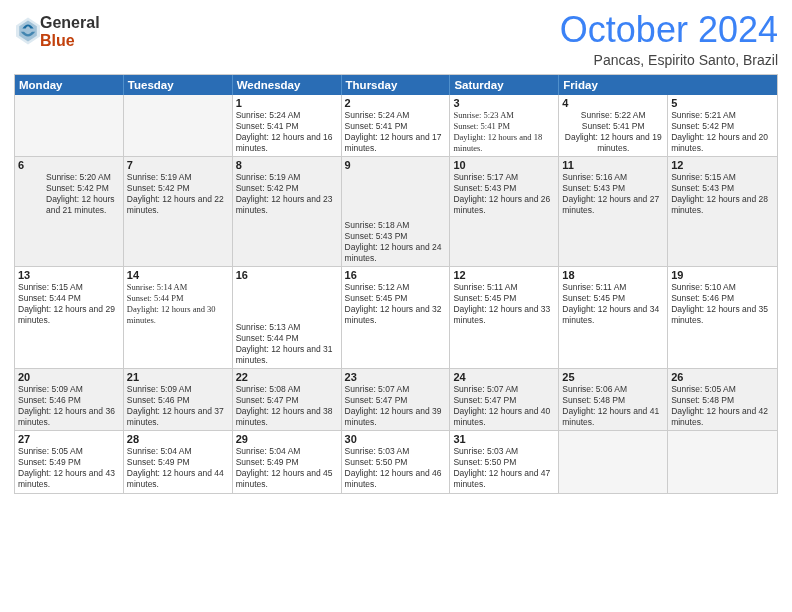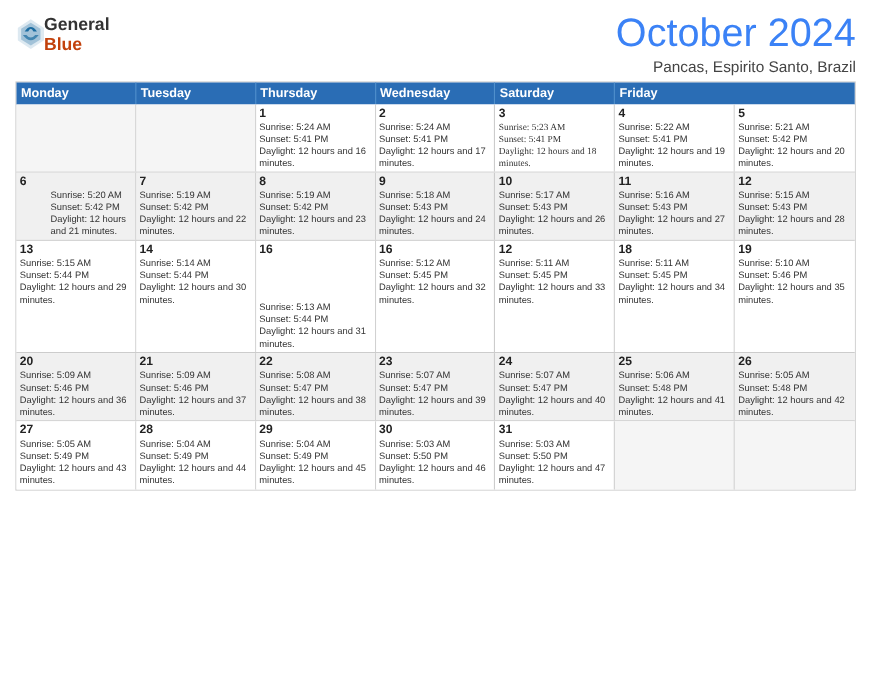--- a/index.html
+++ b/index.html
@@ -129,22 +129,22 @@
     <div class="title-block">
       <div class="month-title">October 2024</div>
       <div class="subtitle">Pancas, Espirito Santo, Brazil</div>
     </div>
   </div>
 
   <div class="calendar">
     <div class="cal-header" id="cal-header">
         <div class="cal-header-cell">Monday</div>
         <div class="cal-header-cell">Tuesday</div>
+        <div class="cal-header-cell">Wednesday</div>
         <div class="cal-header-cell">Thursday</div>
-        <div class="cal-header-cell">Wednesday</div>
         <div class="cal-header-cell">Saturday</div>
         <div class="cal-header-cell">Friday</div>
       </div>
     <div class="cal-body" id="cal-body">
         <div class="cal-row">
           <div class="cal-cell empty"></div>
           <div class="cal-cell empty"></div>
           <div class="cal-cell">
             <div class="day-num">1</div>
             <div class="cell-text" style="white-space: pre-line;">Sunrise: 5:24 AM
@@ -158,21 +158,21 @@
 Daylight: 12 hours and 17 minutes.</div>
           </div>
           <div class="cal-cell">
             <div class="day-num">3</div>
             <div class="cell-text" style="white-space: pre-line; font-family: Liberation Serif, serif;">Sunrise: 5:23 AM
 Sunset: 5:41 PM
 Daylight: 12 hours and 18 minutes.</div>
           </div>
           <div class="cal-cell">
             <div class="day-num">4</div>
-            <div class="cell-text" style="white-space: pre-line;">Sunrise: 5:22 AM
+            <div class="cell-text" style="white-space: pre-line; text-align: center;">Sunrise: 5:22 AM
 Sunset: 5:41 PM
 Daylight: 12 hours and 19 minutes.</div>
           </div>
           <div class="cal-cell">
             <div class="day-num">5</div>
             <div class="cell-text" style="white-space: pre-line;">Sunrise: 5:21 AM
 Sunset: 5:42 PM
 Daylight: 12 hours and 20 minutes.</div>
           </div>
         </div>
@@ -190,21 +190,21 @@
 Daylight: 12 hours and 22 minutes.</div>
           </div>
           <div class="cal-cell shaded">
             <div class="day-num">8</div>
             <div class="cell-text" style="white-space: pre-line;">Sunrise: 5:19 AM
 Sunset: 5:42 PM
 Daylight: 12 hours and 23 minutes.</div>
           </div>
           <div class="cal-cell shaded">
             <div class="day-num">9</div>
-            <div class="cell-text" style="white-space: pre-line;">Sunrise: 5:18 AM
+            <div class="cell-text" style="white-space: pre-line; margin-top: 48px;">Sunrise: 5:18 AM
 Sunset: 5:43 PM
 Daylight: 12 hours and 24 minutes.</div>
           </div>
           <div class="cal-cell shaded">
             <div class="day-num">10</div>
             <div class="cell-text" style="white-space: pre-line;">Sunrise: 5:17 AM
 Sunset: 5:43 PM
 Daylight: 12 hours and 26 minutes.</div>
           </div>
           <div class="cal-cell shaded">
@@ -222,21 +222,21 @@
         </div>
         <div class="cal-row">
           <div class="cal-cell">
             <div class="day-num">13</div>
             <div class="cell-text" style="white-space: pre-line;">Sunrise: 5:15 AM
 Sunset: 5:44 PM
 Daylight: 12 hours and 29 minutes.</div>
           </div>
           <div class="cal-cell">
             <div class="day-num">14</div>
-            <div class="cell-text" style="white-space: pre-line;">Sunrise: 5:14 AM
+            <div class="cell-text" style="white-space: pre-line; font-family: Liberation Serif, serif;">Sunrise: 5:14 AM
 Sunset: 5:44 PM
 Daylight: 12 hours and 30 minutes.</div>
           </div>
           <div class="cal-cell">
             <div class="day-num">16</div>
             <div class="cell-text" style="white-space: pre-line; margin-top: 40px;">Sunrise: 5:13 AM
 Sunset: 5:44 PM
 Daylight: 12 hours and 31 minutes.</div>
           </div>
           <div class="cal-cell">

